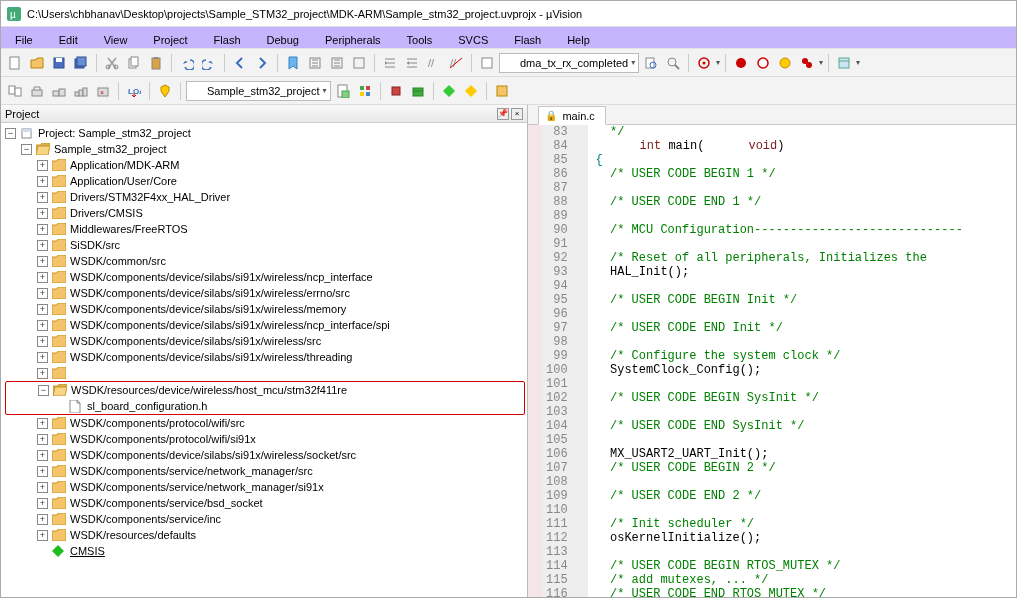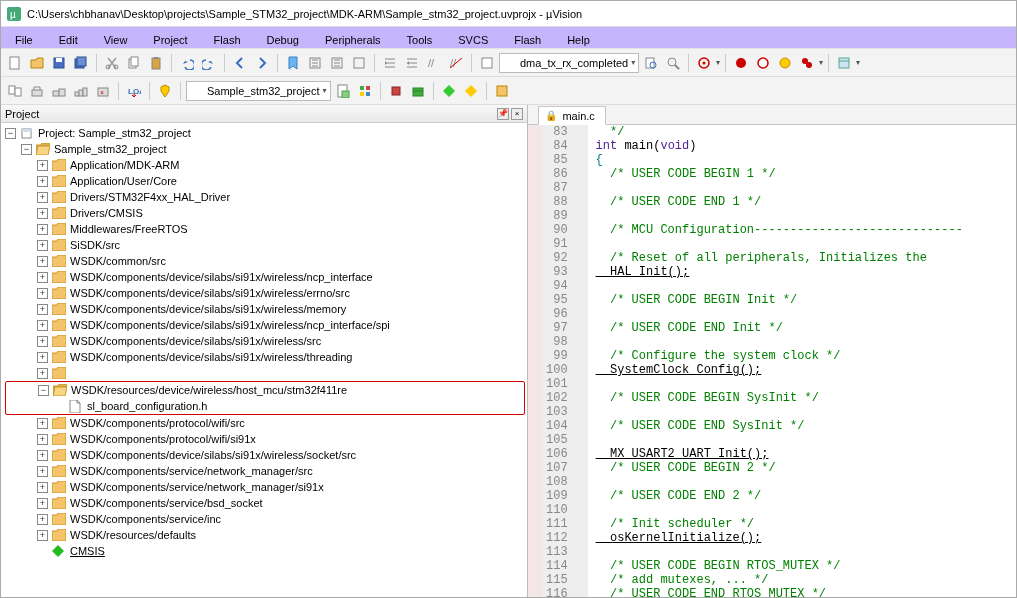--- a/index.html
+++ b/index.html
@@ -159,23 +159,23 @@
     background: #eee;
     color: #888;
     text-align: right;
     padding: 0 20px 0 4px;
     user-select: none;
     min-width: 34px;
   }
   .gutter div, .code-lines div, .gut-strip div { height: 14px; }
   .code-lines { padding-left: 8px; white-space: pre; }
   .c-cmt { color: #008000; }
-  .c-kw  { color: #4c1d95; }
+  .c-kw  { color: #7f1d1d; margin-left: 44px; }
   .c-lb  { color: #008080; }
-  .c-fn  { color: #000; text-decoration: underline; }
+  .c-fn  { color: #000; }
 </style>
 </head>
 <body>
 
 <div class="titlebar">
   <span class="title-icon">
     <svg viewBox="0 0 14 14">
         <rect width="14" height="14" fill="#4a7" rx="2"></rect>
         <text x="3" y="11" font-size="10" fill="#fff">µ</text>
       </svg>

